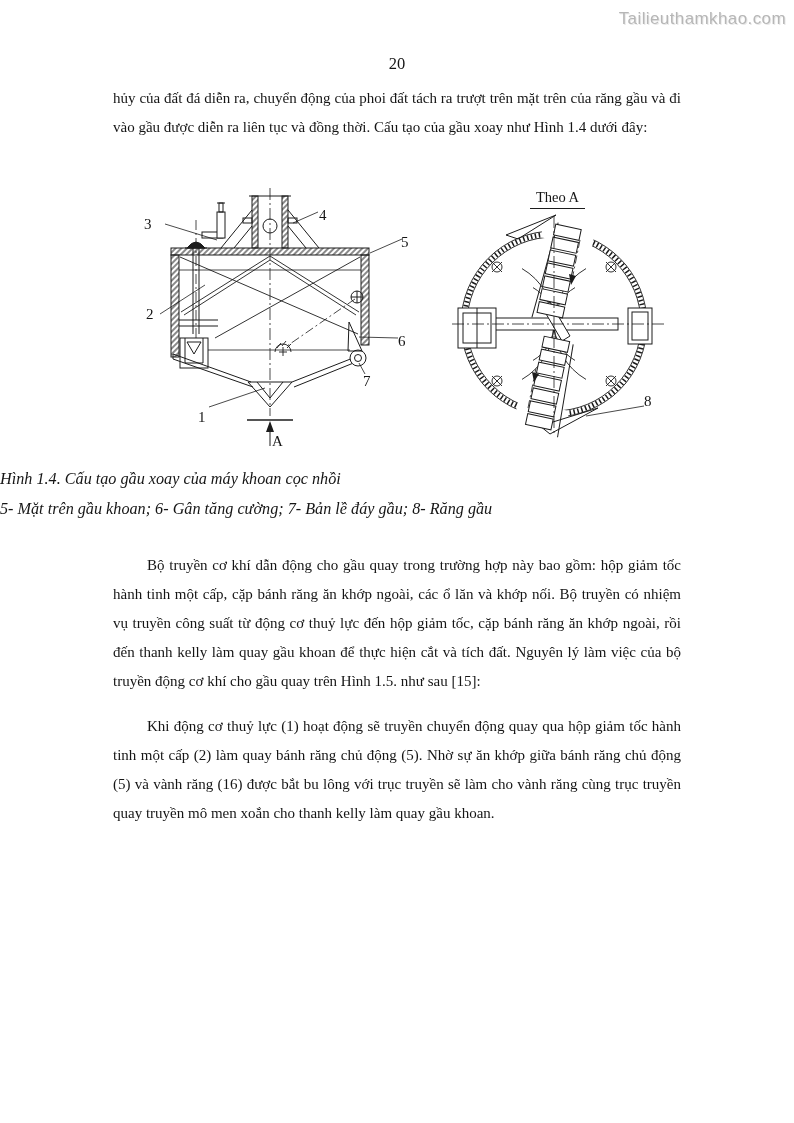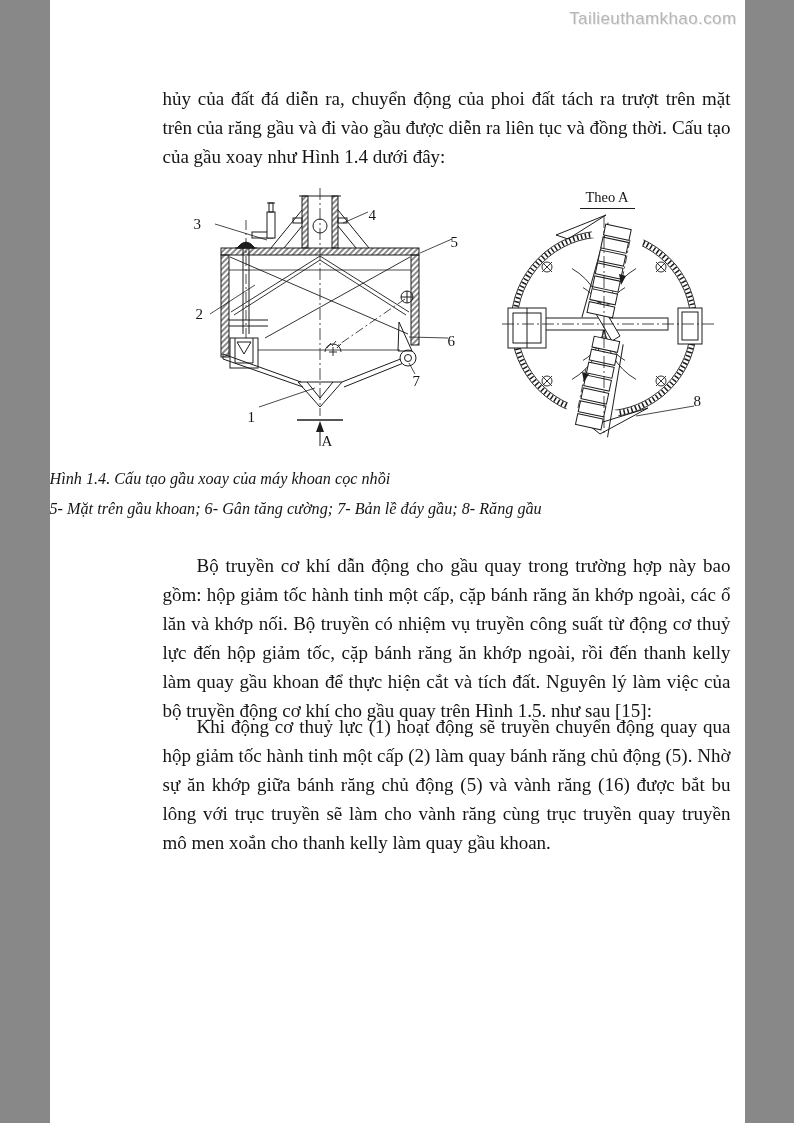--- a/index.html
+++ b/index.html
@@ -1,38 +1,39 @@
 <!DOCTYPE html>
 <html lang="vi"><head>
 <meta charset="utf-8">
 <style>
   html,body{margin:0;padding:0;background:#888;}
-  .page{position:relative;width:695px;height:1123px;background:#fff;overflow:hidden;
+  .page{position:relative;width:794px;height:1123px;background:#fff;overflow:hidden;
         font-family:"Liberation Serif","DejaVu Serif",serif;color:#151515;margin:0 auto;}
   .watermark{position:absolute;top:9px;right:8px;font-family:"Liberation Sans","DejaVu Sans",sans-serif;
         font-size:17px;color:#b6b6b6;letter-spacing:.4px;text-shadow:1px 1px 0 #e9e9e9;}
   .pageno{position:absolute;top:54px;left:0;width:100%;text-align:center;font-size:16.5px;}
-  .para{position:absolute;left:113px;width:568px;font-size:19px;line-height:29px;text-align:justify;}
+  .para{position:absolute;left:113px;width:568px;font-size:15px;line-height:29px;text-align:justify;}
   .p1{top:84px;}
   .p2{top:551px;text-indent:34px;}
   .p3{top:712px;text-indent:34px;}
   .figure{position:absolute;top:186px;left:0;width:794px;height:282px;}
   .figure svg{position:absolute;}
   .callout{position:absolute;font-size:15px;line-height:1;color:#151515;}
   .view-label{position:absolute;left:530px;top:3px;font-size:14.5px;padding:0 6px 2px;
         border-bottom:1.2px solid #1c1c1c;}
   .caption{position:absolute;top:464px;left:0;width:100%;text-align:left;
         font-style:italic;font-size:16.2px;line-height:30px;}
 </style>
 </head>
 <body>
 
 <div class="page">
 
   <div class="watermark">Tailieuthamkhao.com</div>
+  <div class="pageno">20</div>
 
   <div class="para p1">hủy của đất đá diễn ra, chuyển động của phoi đất tách ra trượt trên mặt trên của răng gầu và đi vào gầu được diễn ra liên tục và đồng thời. Cấu tạo của gầu xoay như Hình 1.4 dưới đây:</div>
 
   <div class="figure">
 
     <svg style="left:105px;top:0" width="340" height="272" viewBox="0 0 340 272">
       <defs>
         <pattern id="hp" width="4" height="4" patternUnits="userSpaceOnUse" patternTransform="rotate(45)">
           <line x1="2" y1="0" x2="2" y2="4" stroke="#3a3a3a" stroke-width="1.2"></line>
         </pattern>

